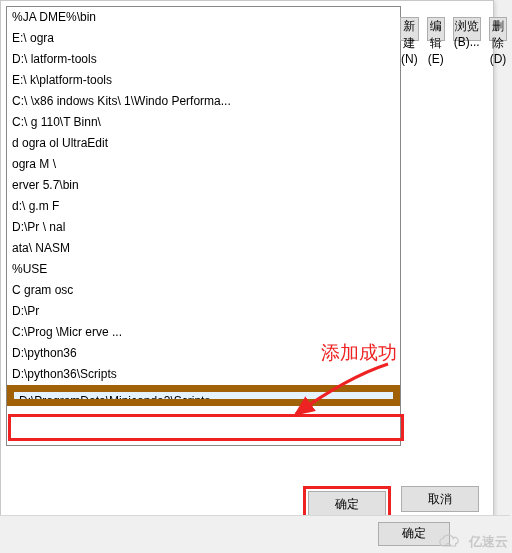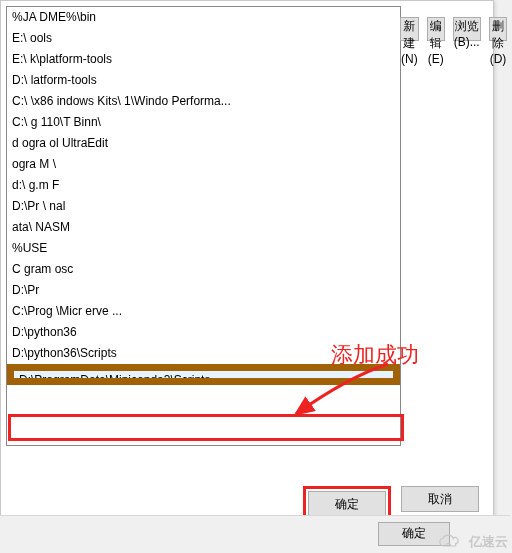--- a/index.html
+++ b/index.html
@@ -102,24 +102,24 @@
     position: absolute;
     left: 2px;
     top: 408px;
     width: 396px;
     height: 27px;
     border: 3px solid #e22;
     pointer-events: none;
   }
   .annotation {
     position: absolute;
-    left: 331px;
+    left: 321px;
     top: 340px;
     color: #e22;
-    font-size: 22px;
+    font-size: 19px;
     pointer-events: none;
     font-family: "SimSun", serif;
   }
   .arrow {
     position: absolute;
     left: 288px;
     top: 362px;
     width: 110px;
     height: 60px;
     pointer-events: none;
@@ -141,27 +141,28 @@
   ::-webkit-scrollbar-button { background: #f0f0f0; height: 16px; }
 </style>
 </head>
 <body>
 
 <div class="dialog">
 
   <div class="content-area">
     <div class="listbox" id="listbox">
         <div class="list-item">%JA            DME%\bin</div>
-        <div class="list-item">E:\                                          ools</div>
+        <div class="list-item">E:\                                          ogra</div>
+        <div class="list-item">D:\                                                         latform-tools</div>
         <div class="list-item">E:\                                  k\platform-tools</div>
-        <div class="list-item">D:\                                                         latform-tools</div>
         <div class="list-item">C:\               \x86  indows Kits\  1\Windo   Performa...</div>
         <div class="list-item">C:\   g                                    110\T       Binn\</div>
         <div class="list-item">d    ogra                                       ol        UltraEdit</div>
         <div class="list-item">     ogra          M                                          \</div>
+        <div class="list-item">                                        erver 5.7\bin</div>
         <div class="list-item">d:\    g.m   F</div>
         <div class="list-item">D:\Pr              \         nal</div>
         <div class="list-item">                           ata\     NASM</div>
         <div class="list-item">%USE</div>
         <div class="list-item">C     gram           osc</div>
         <div class="list-item">D:\Pr</div>
         <div class="list-item">C:\Prog         \Micr            erve                            ...</div>
         <div class="list-item">D:\python36</div>
         <div class="list-item">D:\python36\Scripts</div>
         <div class="list-item selected">D:\ProgramData\Miniconda3\Scripts</div>

